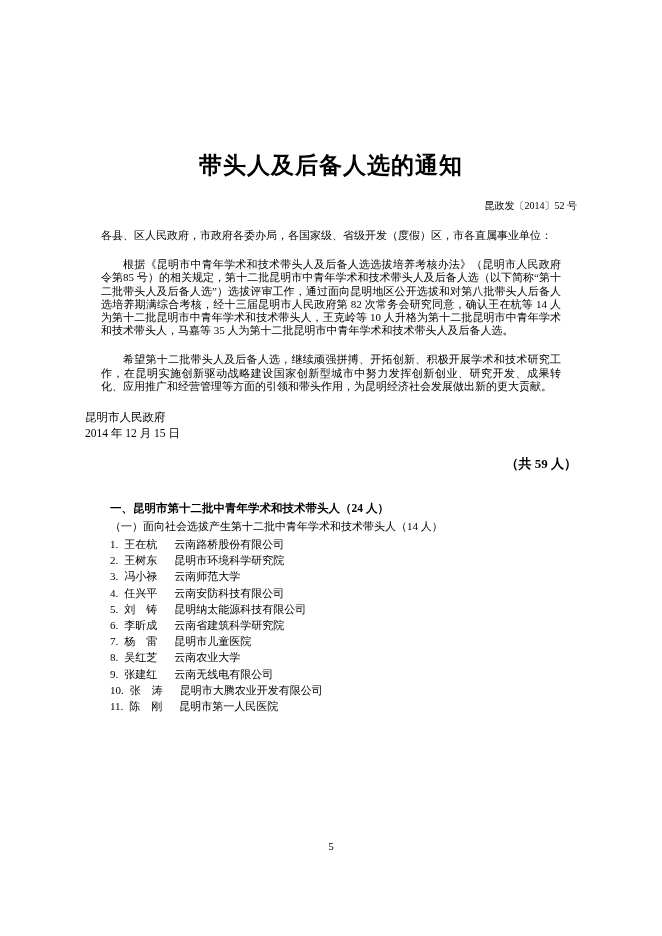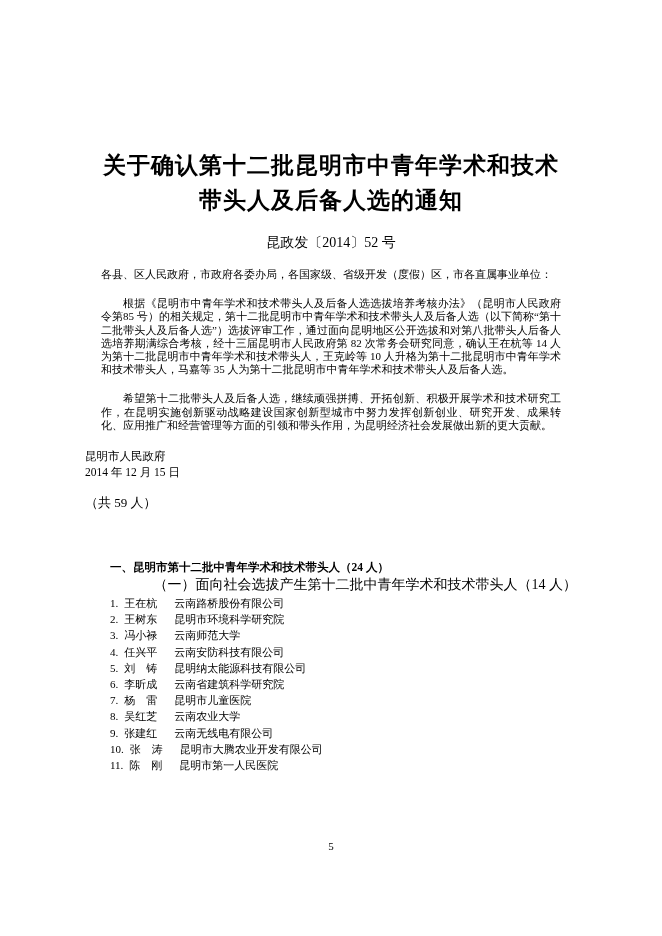--- a/index.html
+++ b/index.html
@@ -22,22 +22,22 @@
     padding: 148px 85px 0 85px;
   }
   .doc-title {
     text-align: center;
     font-size: 23px;
     font-weight: bold;
     line-height: 35px;
     letter-spacing: 1px;
   }
   .doc-number {
-    text-align: center;
-    font-size: 14px;
+    text-align: right;
+    font-size: 10px;
     margin-top: 16px;
   }
   .body-text {
     margin-top: 12px;
     font-size: 11px;
     line-height: 13.2px;
     text-align: justify;
   }
   .para {
     margin: 16px;
@@ -54,39 +54,38 @@
   .roster-title {
     margin-top: 22px;
     text-align: center;
     font-size: 22px;
     font-weight: bold;
     line-height: 33px;
     letter-spacing: 1px;
   }
   .roster-count {
     margin-top: 14px;
-    text-align: left;
+    text-align: right;
     font-size: 13px;
-    font-weight: normal;
+    font-weight: bold;
   }
   .roster-section {
-    margin-top: 48px;
+    margin-top: 28px;
     padding-left: 25px;
     font-size: 11px;
   }
   .section-heading {
     font-weight: bold;
     font-size: 11.5px;
     line-height: 14px;
   }
   .subsection-heading {
     margin-top: 4px;
-    font-size: 14px;
+    font-size: 11px;
     line-height: 14px;
-    text-align: right;
   }
   .leader-list {
     margin-top: 3px;
   }
   .list-item {
     display: flex;
     align-items: baseline;
     line-height: 16.2px;
     font-size: 11px;
   }
@@ -112,21 +111,20 @@
     font-size: 11px;
   }
 </style>
 </head>
 <body>
 
 <div class="page">
   <div class="content">
 
     <div class="doc-title">
-      <div>关于确认第十二批昆明市中青年学术和技术</div>
       <div>带头人及后备人选的通知</div>
     </div>
 
     <div class="doc-number">昆政发〔2014〕52 号</div>
 
     <div class="body-text">
       <p class="para">各县、区人民政府，市政府各委办局，各国家级、省级开发（度假）区，市各直属事业单位：</p>
       <p class="para indent">根据《昆明市中青年学术和技术带头人及后备人选选拔培养考核办法》（昆明市人民政府令第85 号）的相关规定，第十二批昆明市中青年学术和技术带头人及后备人选（以下简称“第十二批带头人及后备人选”）选拔评审工作，通过面向昆明地区公开选拔和对第八批带头人后备人选培养期满综合考核，经十三届昆明市人民政府第 82 次常务会研究同意，确认王在杭等 14 人为第十二批昆明市中青年学术和技术带头人，王克岭等 10 人升格为第十二批昆明市中青年学术和技术带头人，马嘉等 35 人为第十二批昆明市中青年学术和技术带头人及后备人选。</p>
       <p class="para indent">希望第十二批带头人及后备人选，继续顽强拼搏、开拓创新、积极开展学术和技术研究工作，在昆明实施创新驱动战略建设国家创新型城市中努力发挥创新创业、研究开发、成果转化、应用推广和经营管理等方面的引领和带头作用，为昆明经济社会发展做出新的更大贡献。</p>
     </div>

